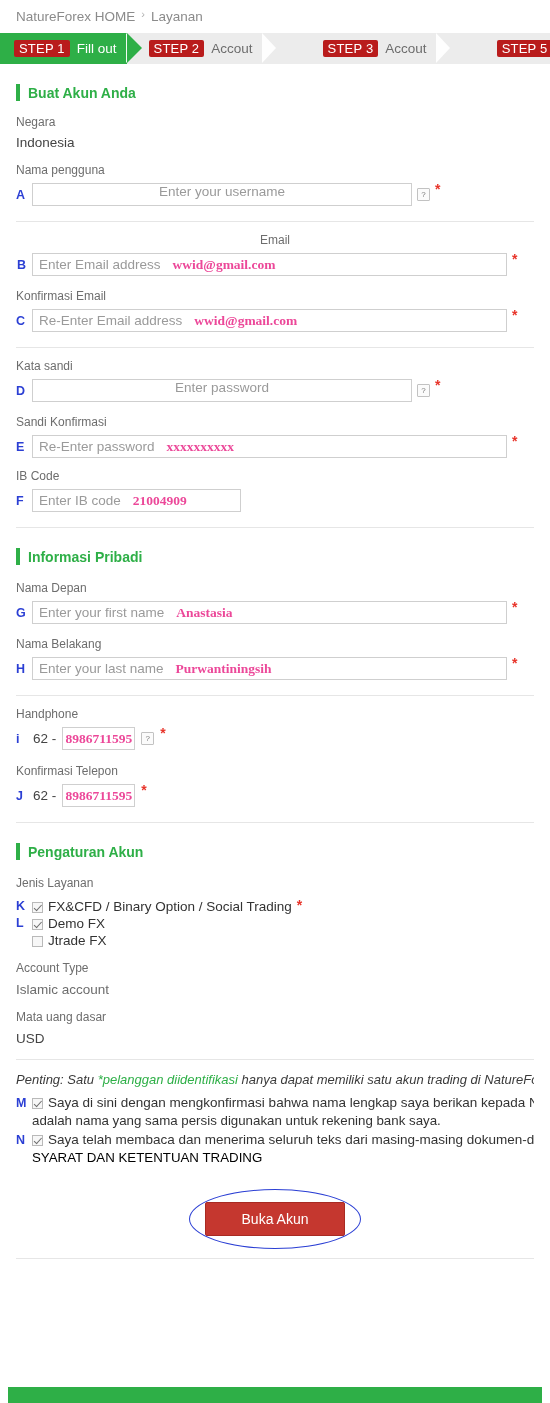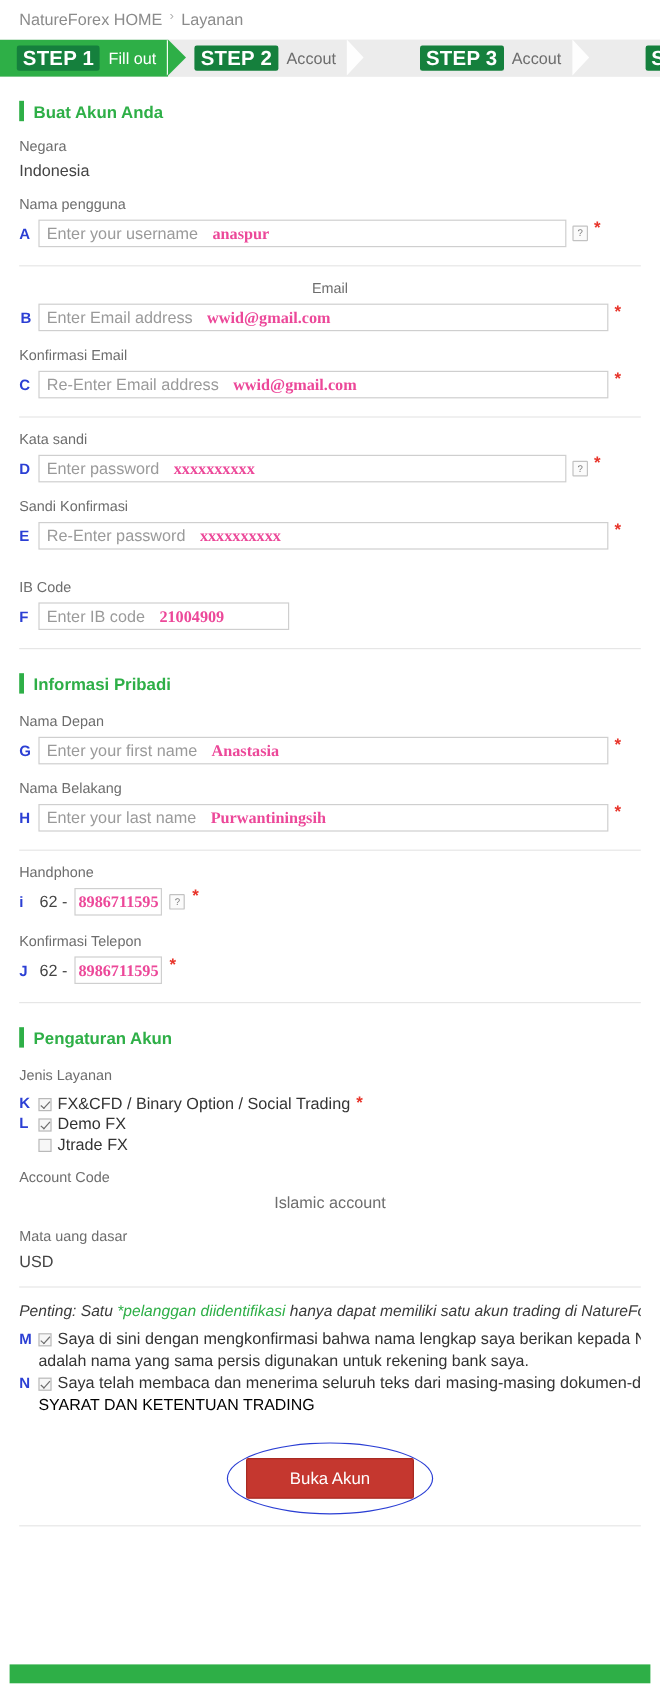--- a/index.html
+++ b/index.html
@@ -56,22 +56,22 @@
     content:""; position:absolute; left:-1px; top:0;
     width:0; height:0;
     border-top:15.5px solid transparent;
     border-bottom:15.5px solid transparent;
     border-left:14px solid #ffffff;
     opacity:.95;
     z-index:2;
   }
   .step:first-child:before { display:none; }
   .step-badge {
-    background:#15803d; color:#fff;
-    font-size:17px; font-weight:bold;
+    background:#b91c1c; color:#fff;
+    font-size:13px; font-weight:normal;
     padding:2px 5px 2.5px;
     border-radius:2px;
     letter-spacing:.2px;
     line-height:1;
     z-index:4;
   }
   .step-label { z-index:4; }
   .step.active .step-label { color:#fff; }
 
   
@@ -96,21 +96,21 @@
     background:#fff;
     display:flex; align-items:center;
     padding:0 6px;
     font-size:13.5px;
     gap:12px;
     overflow:hidden;
   }
   .tbox .ph { color:#9a9a9a; white-space:nowrap; }
   .tbox .val { color:#ec4899; font-weight:bold; white-space:nowrap;font-family:Liberation Serif, serif; }
 
-  .w-lg { width:440px; }
+  .w-lg { width:380px;flex-direction:column; }
   .w-xl { width:475px; }
   .w-sm { width:209px; }
   .w-phone { width:73px; justify-content:center; padding:0 4px; }
 
   .helpbtn {
     width:13px; height:13px;
     border:1px solid #c2c2c2;
     background:#fbfbfb;
     color:#7a7a7a;
     font-size:8px;
@@ -279,21 +279,21 @@
     <div class="inputrow">
       <span class="mk-in">E</span>
       <div class="tbox w-xl">
         <span class="ph">Re-Enter password</span>
         <span class="val">xxxxxxxxxx</span>
       </div>
       <span class="req">*</span>
     </div>
   </div>
 
-  <div class="field" style="margin-top:24px;">
+  <div class="field" style="margin-top:11px;">
     <div class="flabel">IB Code</div>
     <div class="inputrow">
       <span class="mk-in">F</span>
       <div class="tbox w-sm">
         <span class="ph">Enter IB code</span>
         <span class="val">21004909</span>
       </div>
     </div>
   </div>
 
@@ -377,22 +377,22 @@
     <span>Demo FX</span>
   </div>
 
   <div class="ckrow">
     <span class="mk-in"></span>
     <span class="ckbox"></span>
     <span>Jtrade FX</span>
   </div>
 
   <div class="field" style="margin-top:13px;">
-    <div class="flabel" style="margin-bottom:7px;">Account Code</div>
-    <div class="fstatic" style="color:#6d6d6d;text-align:center;">Islamic account</div>
+    <div class="flabel" style="margin-bottom:7px;">Account Type</div>
+    <div class="fstatic" style="color:#6d6d6d;">Islamic account</div>
   </div>
 
   <div class="field" style="margin-top:13px;">
     <div class="flabel" style="margin-bottom:7px;">Mata uang dasar</div>
     <div class="fstatic" style="color:#444;">USD</div>
   </div>
 
   <div class="divider" style="margin-top:13px;"></div>
 
   <div class="notice">

